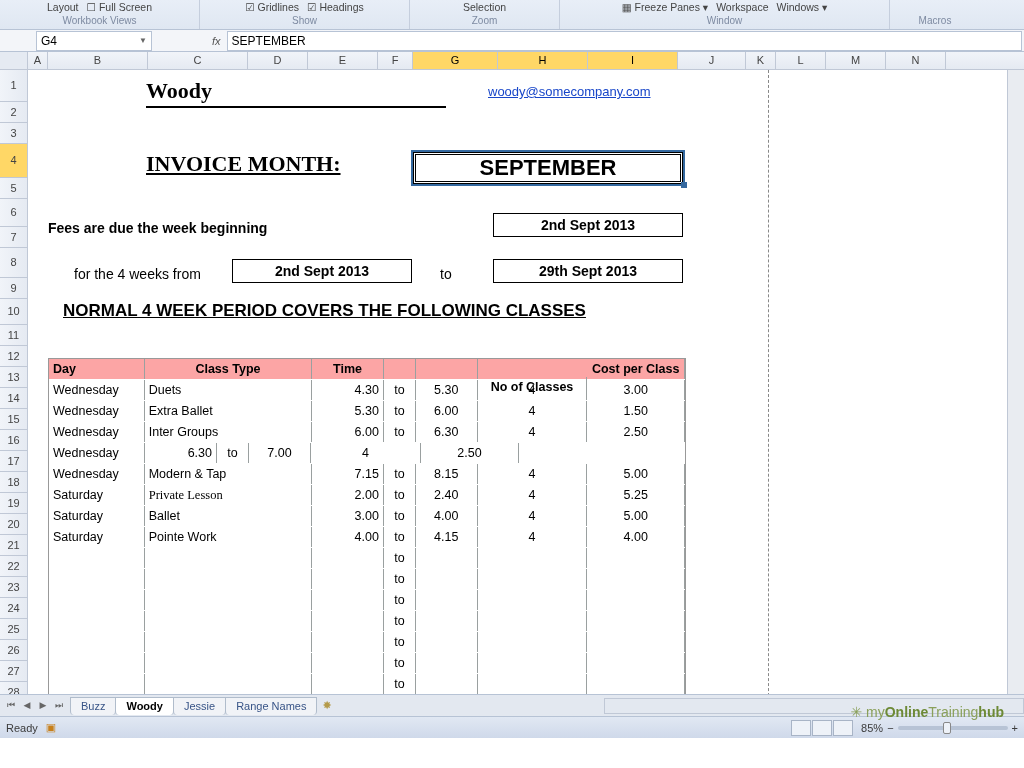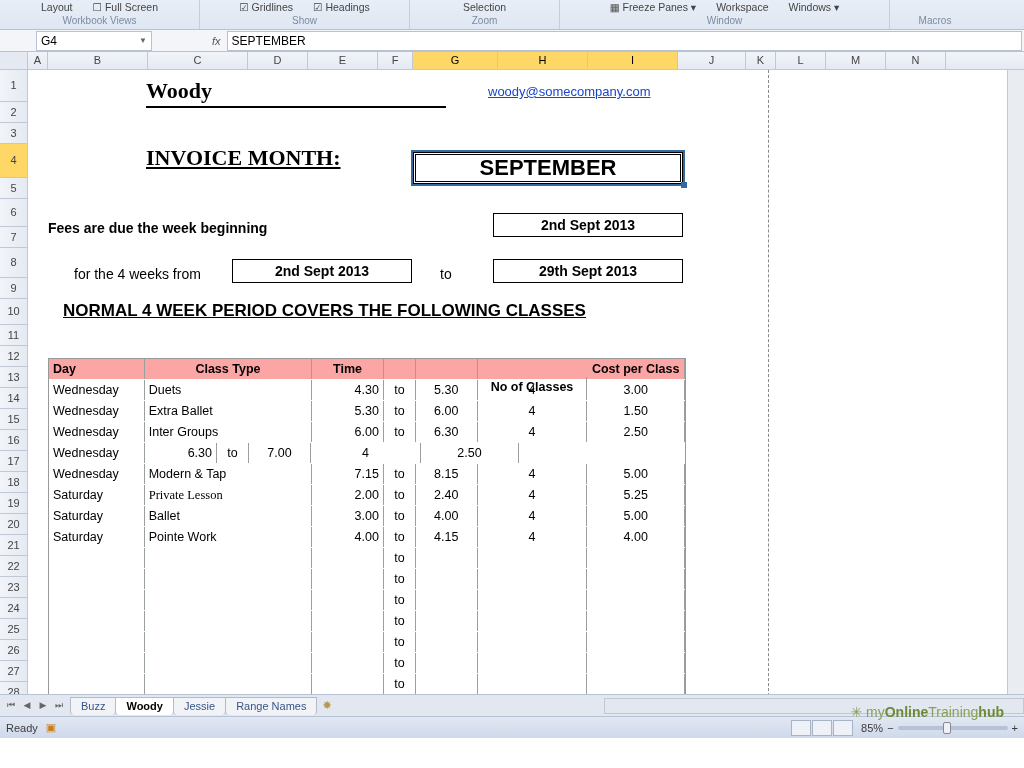--- a/index.html
+++ b/index.html
@@ -25,21 +25,21 @@
 .ribbon-group {
   border-right: 1px solid #c5cedd;
   height: 100%;
   position: relative;
   display: flex;
   flex-direction: column;
   align-items: center;
   justify-content: flex-start;
   padding: 0 8px;
 }
-.ribbon-group .items { display: flex; gap: 20px; height: 14px; align-items: center; font-size: 10.5px; color: #444; }
+.ribbon-group .items { display: flex; gap: 8px; height: 14px; align-items: center; font-size: 10.5px; color: #444; }
 .ribbon-group .label { font-size: 10px; color: #7d8aa1; margin-top: 1px; }
 .formula-bar {
   height: 22px;
   background: #f3f5f9;
   border-bottom: 1px solid #b7c3d5;
   display: flex;
   align-items: center;
 }
 .namebox {
   width: 116px;
@@ -357,21 +357,21 @@
         <div class="rh" style="height: 21px; line-height: 20px;">26</div>
         <div class="rh" style="height: 21px; line-height: 20px;">27</div>
         <div class="rh" style="height: 21px; line-height: 20px;">28</div>
       </div>
     <div class="sheet">
 
       <div class="cell name-title" style="left:118px;top:8px">Woody</div>
       <div class="name-underline" style="left:118px;top:36px;width:300px"></div>
       <a class="cell email" style="left:460px;top:14px">woody@somecompany.com</a>
 
-      <div class="cell inv-label" style="left:118px;top:75px">INVOICE MONTH:</div>
+      <div class="cell inv-label" style="left:118px;top:81px">INVOICE MONTH:</div>
       <div class="bigbox" style="left:385px;top:82px;width:270px;height:32px">
         <span>SEPTEMBER</span>
       </div>
       <div class="selhandle" style="left:653px;top:112px"></div>
 
       <div class="cell bold" style="left:20px;top:150px;font-size:14px">Fees are due the week beginning</div>
       <div class="medbox" style="left:465px;top:143px;width:190px;height:24px">
           <span>2nd Sept 2013</span>
         </div>
 

